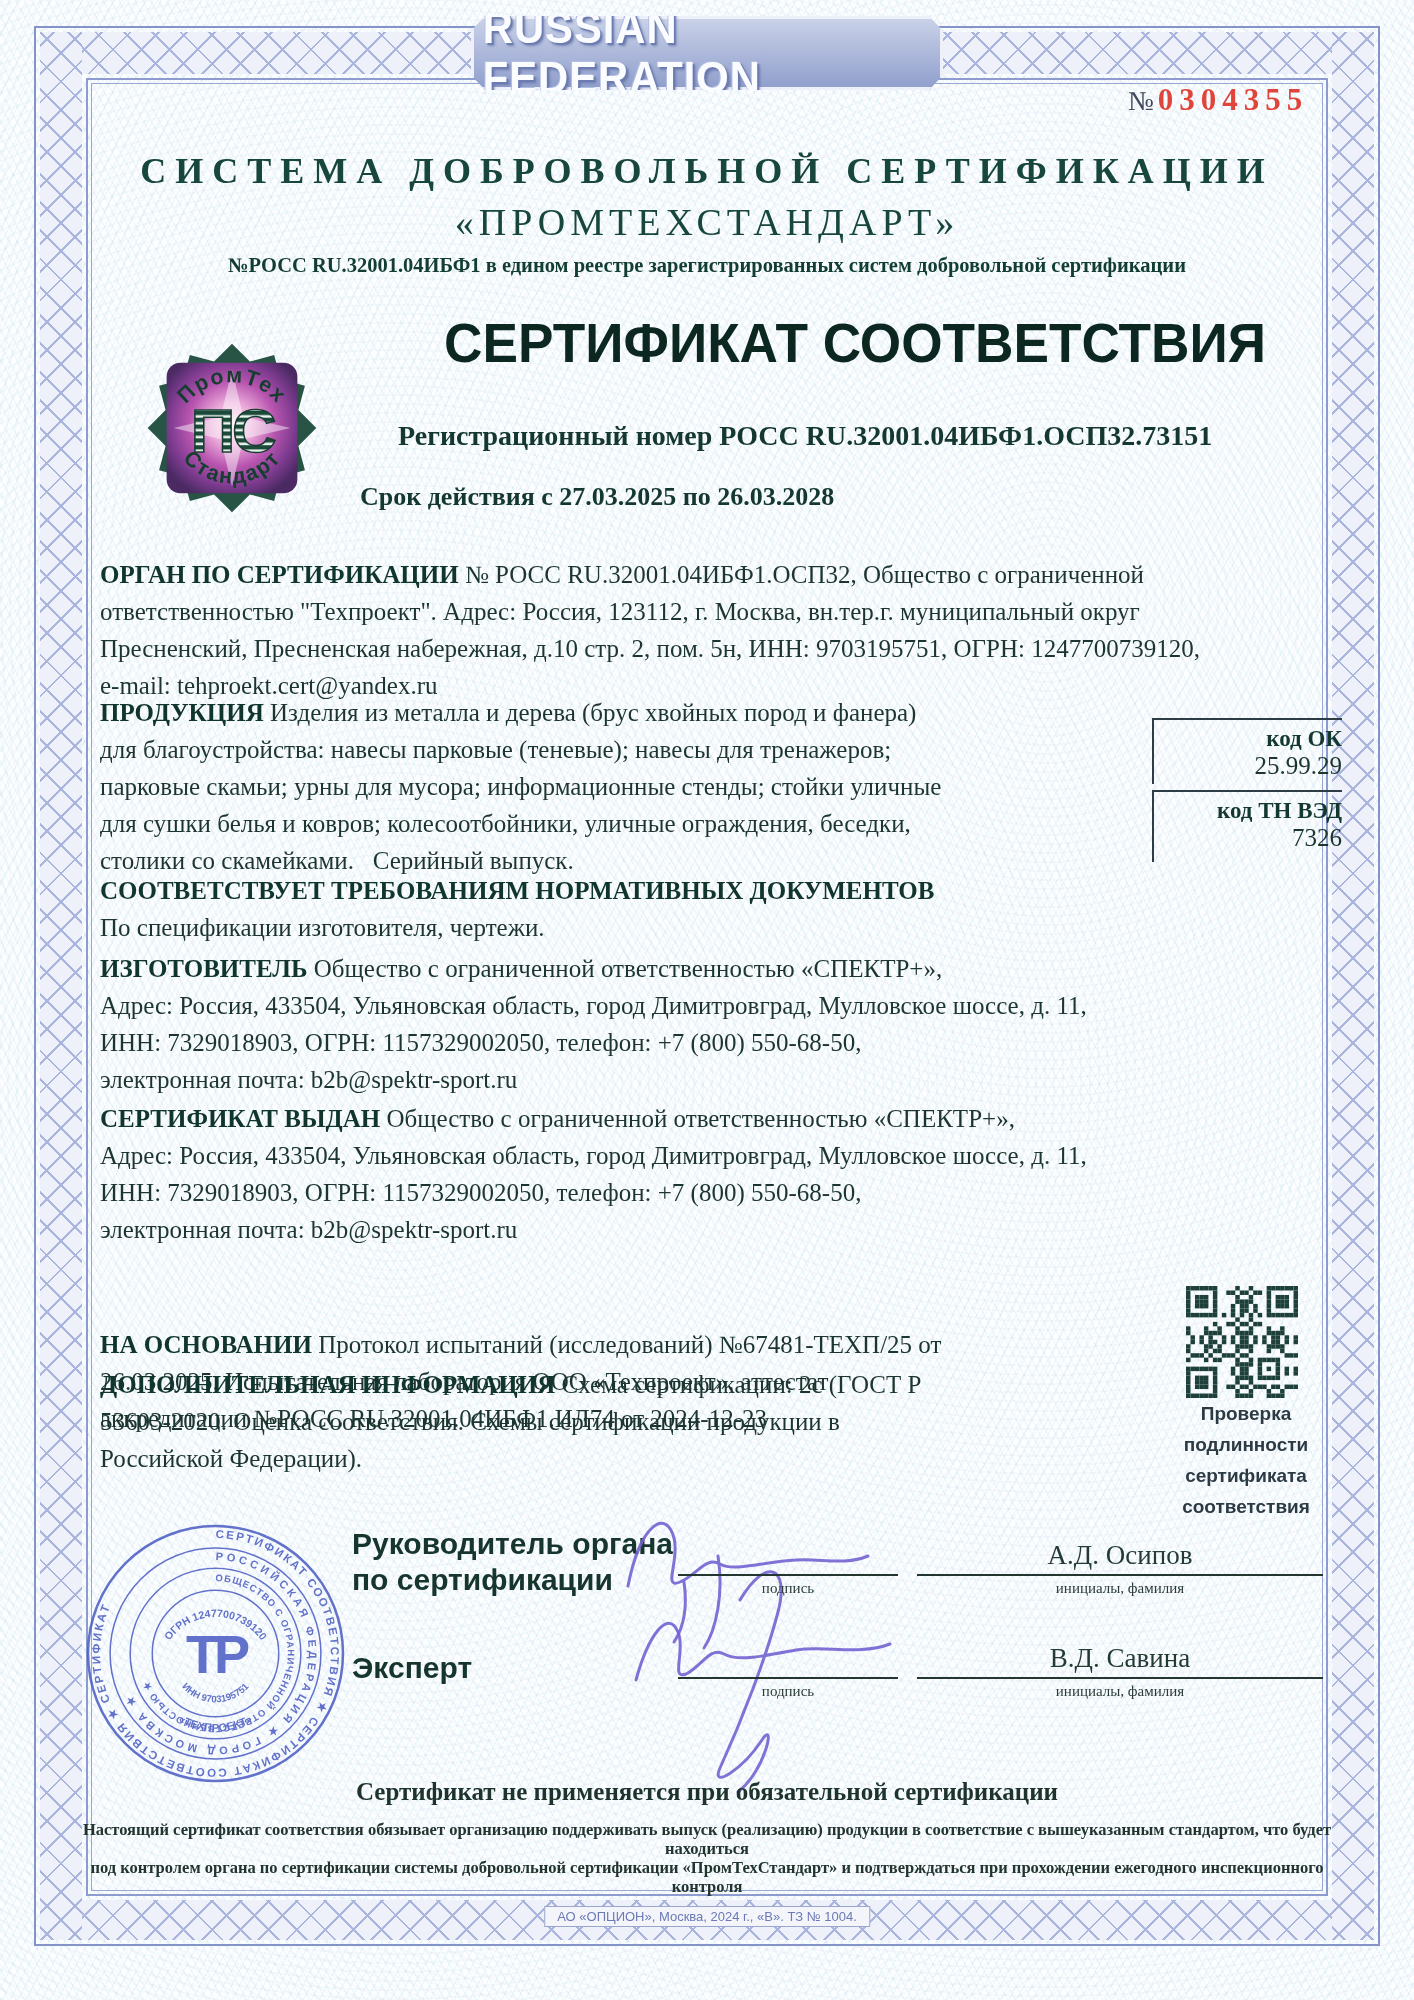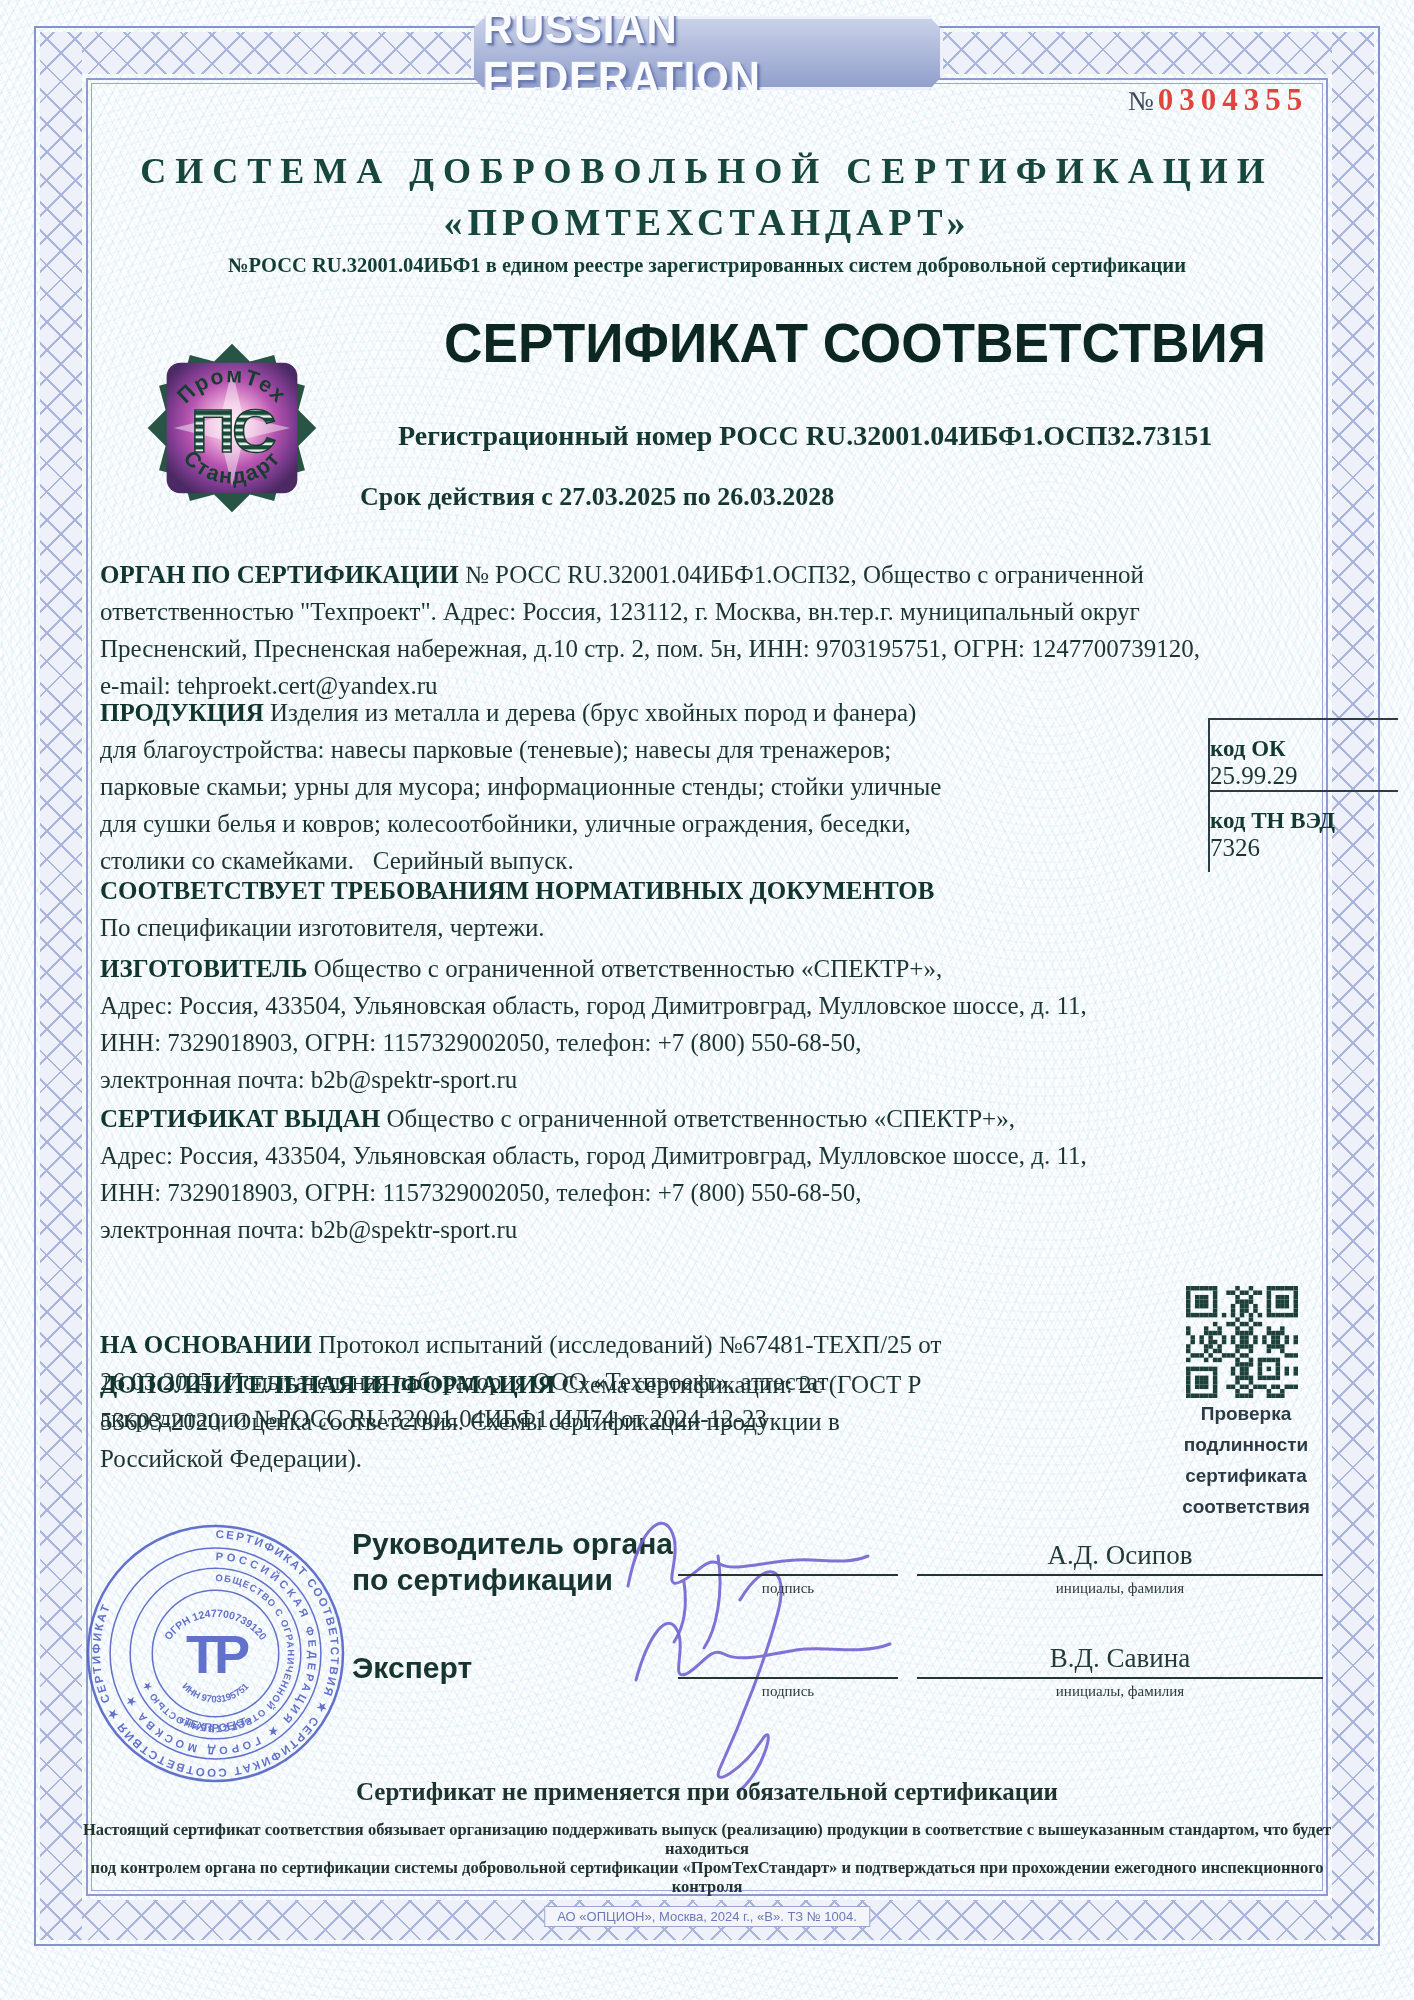--- a/index.html
+++ b/index.html
@@ -35,21 +35,21 @@
   .banner span{font-family:"Liberation Sans",sans-serif;font-weight:700;font-size:44px;
     letter-spacing:1px;color:#fbfcff;transform:scaleX(.95);
     text-shadow:2px 2px 1px #6c7cb0,-1px -1px 0 #b3bfe2,3px 3px 3px rgba(80,95,150,.55);}
   
   .cert-no{position:absolute;top:82px;left:1128px;white-space:nowrap;}
   .no-sign{font-size:27px;color:#40495c;}
   .no-digits{font-size:31px;color:#e0453c;letter-spacing:6px;font-weight:600;}
   
   .hdr{position:absolute;top:150px;left:90px;right:90px;text-align:center;color:#17463c;}
   .hdr .h1{font-size:36px;letter-spacing:9px;font-weight:600;}
-  .hdr .h2{font-size:38px;letter-spacing:5px;font-weight:700;margin-top:8px;}
+  .hdr .h2{font-size:38px;letter-spacing:5px;font-weight:400;margin-top:8px;}
   .hdr .h3{font-size:20.5px;font-weight:700;margin-top:10px;color:#123d33;}
   .hdr .h4{font-size:27px;font-weight:700;margin-top:5px;letter-spacing:.5px;color:#123d33;}
   
   .logo{position:absolute;left:146px;top:340px;width:172px;height:176px;}
   
   .title{position:absolute;top:310px;left:360px;width:990px;text-align:center;
     font-family:"Liberation Sans",sans-serif;font-weight:700;font-size:56px;color:#0c2620;
     transform:scaleX(.95);letter-spacing:0;}
   .regline{position:absolute;top:420px;left:398px;font-size:28px;font-weight:700;color:#143830;}
   .validity{position:absolute;top:482px;left:360px;font-size:26px;font-weight:700;color:#143830;}
@@ -59,22 +59,22 @@
   .sec .st{white-space:pre-line;}
   .sec.stack .sh{display:block;}
   #sec-organ{top:556px;}
   #sec-produkcia{top:694px;width:1010px;}
   #sec-sootv{top:872px;}
   #sec-izgot{top:950px;}
   #sec-vydan{top:1100px;}
   #sec-osnovanie{top:1326px;width:1010px;}
   #sec-dopinfo{top:1366px;width:1010px;}
   
-  .codebox{position:absolute;left:1208px;width:188px;border-top:2px solid #2e3d45;border-left:2px solid #2e3d45;
-    text-align:left;padding-top:16px;}
+  .codebox{position:absolute;left:1152px;width:188px;border-top:2px solid #2e3d45;border-left:2px solid #2e3d45;
+    text-align:right;padding-top:6px;}
   #code-ok{top:718px;height:58px;}
   #code-tnved{top:790px;height:64px;}
   .codebox .cl{font-weight:700;font-size:23px;color:#13392f;}
   .codebox .cv{font-size:25px;color:#1c352e;}
   
   .qr{position:absolute;left:1186px;top:1286px;width:112px;height:112px;fill:#1e403a;}
   .qr-cap{position:absolute;left:1150px;top:1398px;width:192px;text-align:center;
     font-family:"Liberation Sans",sans-serif;font-weight:700;font-size:19px;line-height:31px;
     color:#2c3a44;white-space:pre-line;}
   

